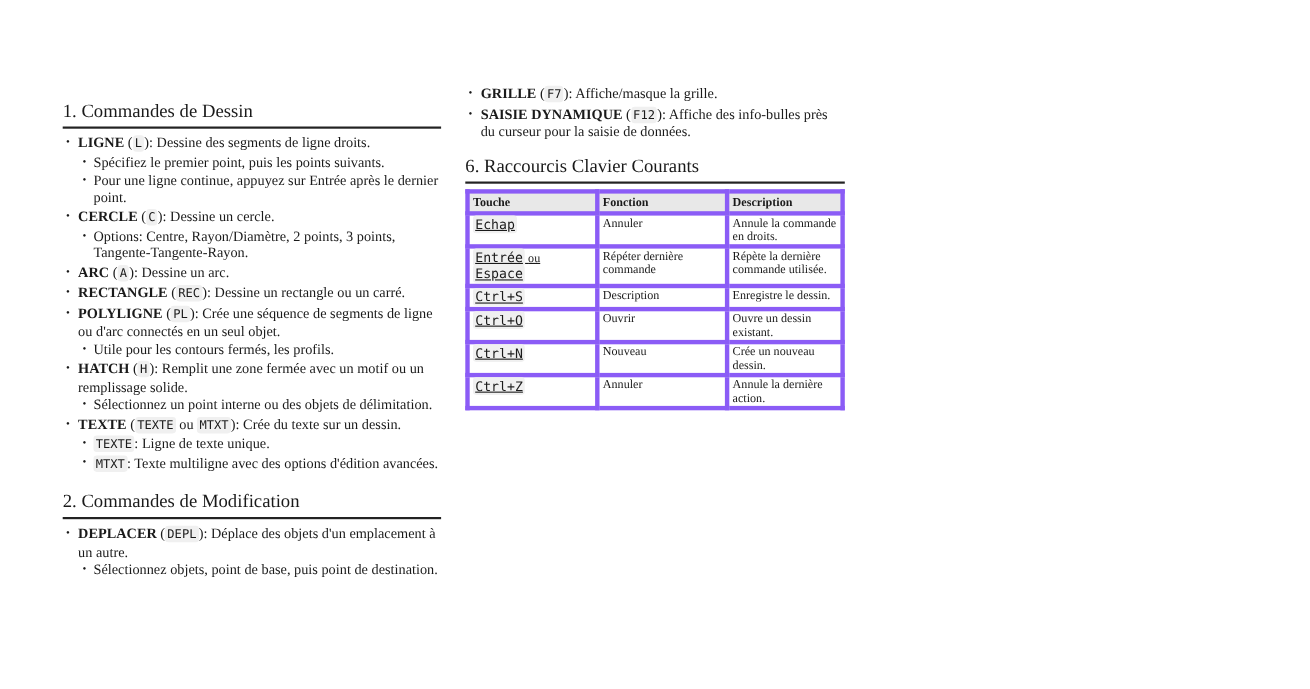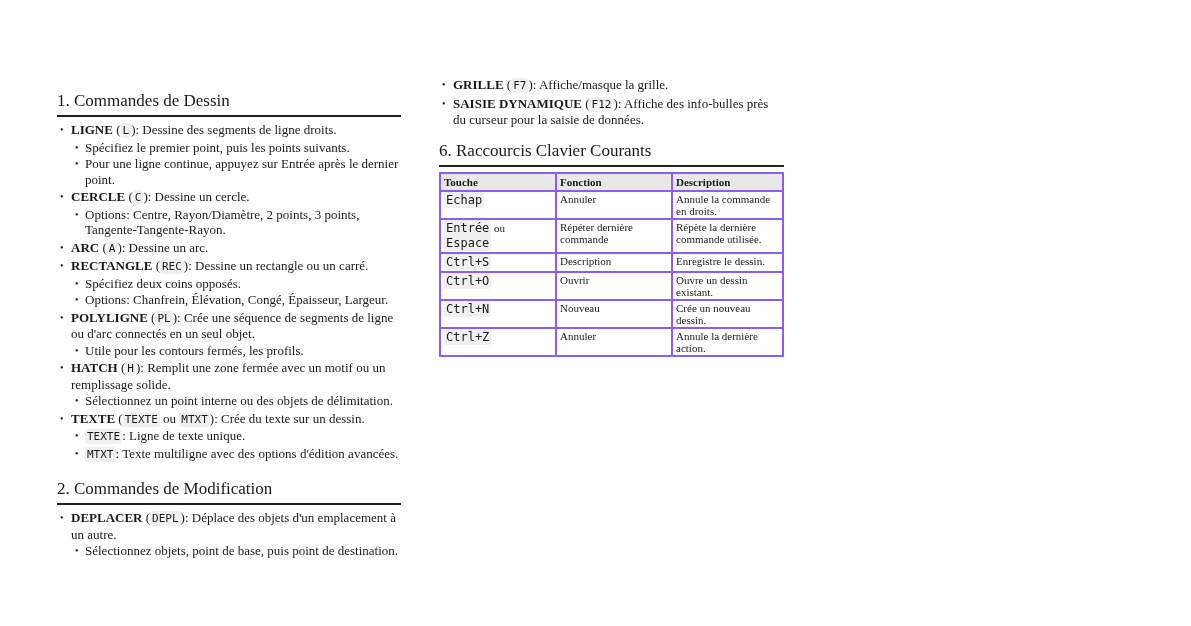--- a/index.html
+++ b/index.html
@@ -2,21 +2,21 @@
 <html><head>
   <meta charset="utf-8">
   <style>
     html, body { margin: 0; padding: 0; background: #ffffff; }
     body {
       width: 1191px; height: 626px; overflow: hidden; position: relative;
       font-family: "Liberation Serif", serif; color: #1a1a1a; font-size: 13px;
     }
     .col { position: absolute; }
     .col-left { left: 57px; top: 90px; width: 344px; }
-    .col-right { left: 423px; top: 77px; width: 345px; margin-left: 16px; }
+    .col-right { left: 423px; top: 77px; width: 345px; }
     h2 {
       font-family: "Liberation Serif", serif; font-size: 17px; font-weight: normal;
       margin: 0 0 5px 0; padding-bottom: 4px; border-bottom: 2px solid #222;
       line-height: 21px;
     }
     ul { list-style: none; margin: 0; padding: 0; }
     li { position: relative; line-height: 15.5px; }
     ul.l1 > li { padding-left: 14px; margin-bottom: 2px; }
     ul.l1 > li::before {
       content: "•"; position: absolute; left: 3px; top: 0; font-size: 10px;
@@ -31,26 +31,26 @@
       font-family: "DejaVu Sans Mono", monospace; font-size: 11px;
       background: #f0f0f0; border-radius: 3px; padding: 1px 2px;
     }
     .section2 { margin-top: 16px; }
     .section6 { margin-top: 12px; }
     table {
       border-collapse: collapse; width: 345px; margin-top: 5px;
       border: 2px solid #888; font-size: 11px;
     }
     th, td {
-      border: 2px solid #8b5cf6; text-align: left; vertical-align: top;
+      border: 4px solid #8b5cf6; text-align: left; vertical-align: top;
       padding: 1px 3px; line-height: 12px;
     }
     th { background: #e8e8e8; font-weight: bold; font-size: 11px; padding: 2px 3px; }
     td code { font-size: 12px; line-height: 15px; }
-    td.c1 { width: 108px; }
+    td.c1 { width: 108px; text-decoration: underline; }
     td.c2 { width: 108px; }
   </style>
 </head>
 <body>
 
 <div class="col col-left">
   <h2>1. Commandes de Dessin</h2>
   <ul class="l1">
     <li>
       <b>LIGNE</b> (<code>L</code>)<span>: Dessine des segments de ligne droits.</span>
@@ -63,24 +63,20 @@
       <b>CERCLE</b> (<code>C</code>)<span>: Dessine un cercle.</span>
       <ul class="l2">
         <li>Options: Centre, Rayon/Diamètre, 2 points, 3 points, Tangente-Tangente-Rayon.</li>
       </ul>
     </li>
     <li>
       <b>ARC</b> (<code>A</code>)<span>: Dessine un arc.</span>
     </li>
     <li>
       <b>RECTANGLE</b> (<code>REC</code>)<span>: Dessine un rectangle ou un carré.</span>
-      <ul class="l2">
-        <li>Spécifiez deux coins opposés.</li>
-        <li>Options: Chanfrein, Élévation, Congé, Épaisseur, Largeur.</li>
-      </ul>
     </li>
     <li>
       <b>POLYLIGNE</b> (<code>PL</code>)<span>: Crée une séquence de segments de ligne ou d'arc connectés en un seul objet.</span>
       <ul class="l2">
         <li>Utile pour les contours fermés, les profils.</li>
       </ul>
     </li>
     <li>
       <b>HATCH</b> (<code>H</code>)<span>: Remplit une zone fermée avec un motif ou un remplissage solide.</span>
       <ul class="l2">

